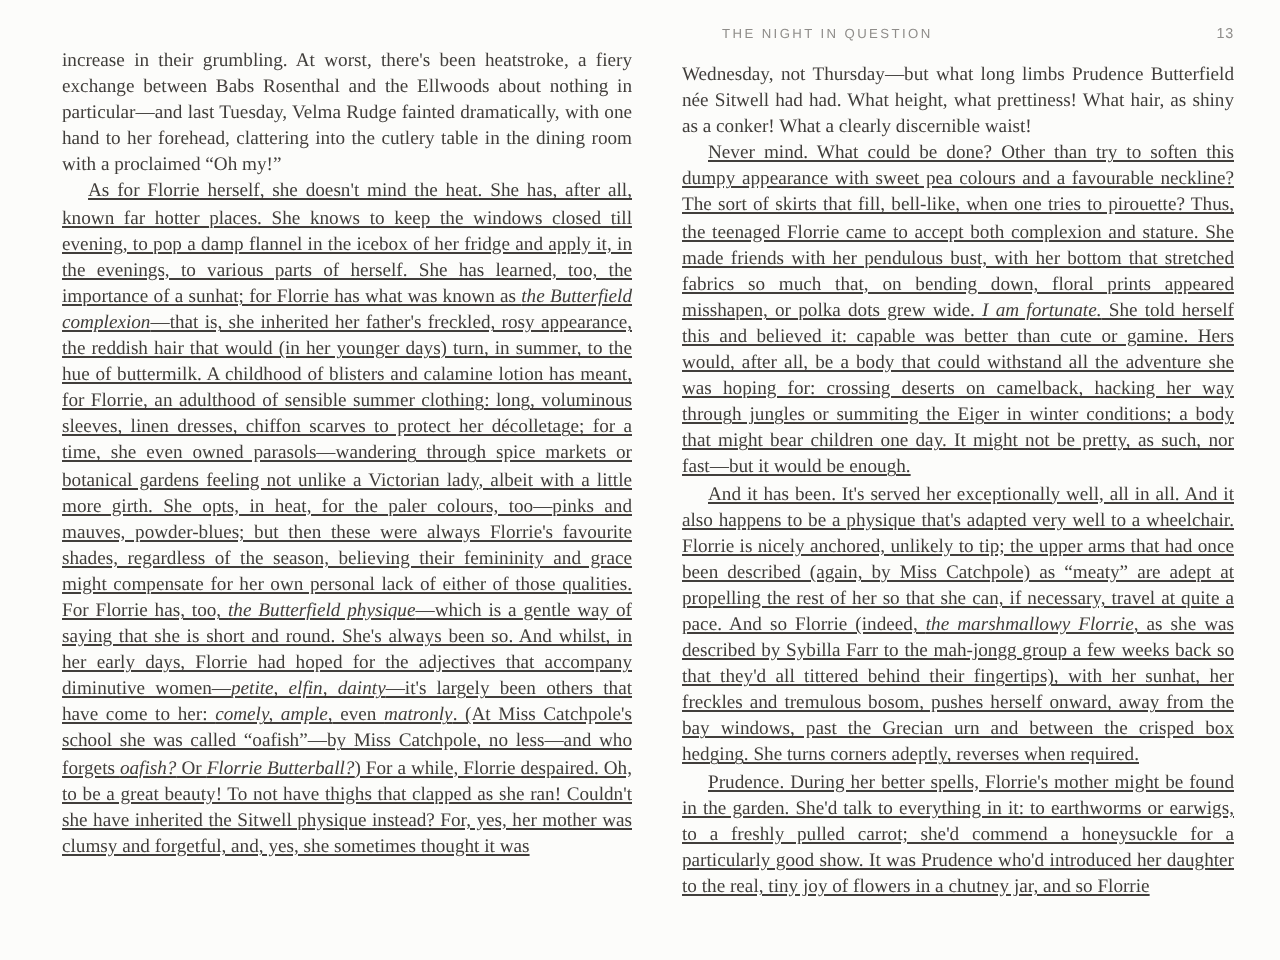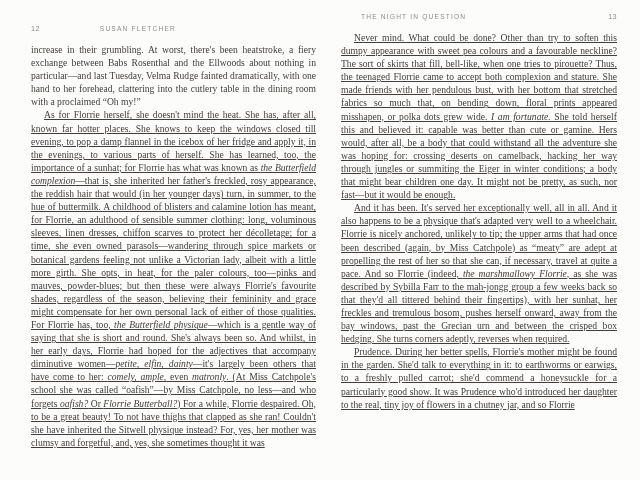--- a/index.html
+++ b/index.html
@@ -50,35 +50,32 @@
   .body-text p { margin: 0; }
   .body-text p.indent { text-indent: 13px; text-decoration: underline; }
   .body-text i { font-style: italic; }
 </style>
 </head>
 <body>
 
 <div class="spread">
 
   <div class="page left">
-    <div class="running-head">
-      <span class="pagenum">12</span>
-      <span class="head-title">SUSAN FLETCHER</span>
-    </div>
     <div class="body-text">
         <p class=""><span>increase in their grumbling. At worst, there's been heatstroke, a fiery exchange between Babs Rosenthal and the Ellwoods about nothing in particular—and last Tuesday, Velma Rudge fainted dramatically, with one hand to her forehead, clattering into the cutlery table in the dining room with a proclaimed “Oh my!”</span></p>
         <p class="indent"><span>As for Florrie herself, she doesn't mind the heat. She has, after all, known far hotter places. She knows to keep the windows closed till evening, to pop a damp flannel in the icebox of her fridge and apply it, in the evenings, to various parts of herself. She has learned, too, the importance of a sunhat; for Florrie has what was known as </span><i>the Butterfield complexion</i><span>—that is, she inherited her father's freckled, rosy appearance, the reddish hair that would (in her younger days) turn, in summer, to the hue of buttermilk. A childhood of blisters and calamine lotion has meant, for Florrie, an adulthood of sensible summer clothing: long, voluminous sleeves, linen dresses, chiffon scarves to protect her décolletage; for a time, she even owned parasols—wandering through spice markets or botanical gardens feeling not unlike a Victorian lady, albeit with a little more girth. She opts, in heat, for the paler colours, too—pinks and mauves, powder-blues; but then these were always Florrie's favourite shades, regardless of the season, believing their femininity and grace might compensate for her own personal lack of either of those qualities. For Florrie has, too, </span><i>the Butterfield physique</i><span>—which is a gentle way of saying that she is short and round. She's always been so. And whilst, in her early days, Florrie had hoped for the adjectives that accompany diminutive women—</span><i>petite, elfin, dainty</i><span>—it's largely been others that have come to her: </span><i>comely, ample,</i><span> even </span><i>matronly</i><span>. (At Miss Catchpole's school she was called “oafish”—by Miss Catchpole, no less—and who forgets </span><i>oafish?</i><span> Or </span><i>Florrie Butterball?</i><span>) For a while, Florrie despaired. Oh, to be a great beauty! To not have thighs that clapped as she ran! Couldn't she have inherited the Sitwell physique instead? For, yes, her mother was clumsy and forgetful, and, yes, she sometimes thought it was</span></p>
       </div>
   </div>
 
   <div class="page right">
     <div class="running-head">
       <span class="head-title">THE NIGHT IN QUESTION</span>
       <span class="pagenum">13</span>
     </div>
     <div class="body-text">
+        <p class=""><span>Wednesday, not Thursday—but what long limbs Prudence Butterfield née Sitwell had had. What height, what prettiness! What hair, as shiny as a conker! What a clearly discernible waist!</span></p>
         <p class="indent"><span>Never mind. What could be done? Other than try to soften this dumpy appearance with sweet pea colours and a favourable neckline? The sort of skirts that fill, bell-like, when one tries to pirouette? Thus, the teenaged Florrie came to accept both complexion and stature. She made friends with her pendulous bust, with her bottom that stretched fabrics so much that, on bending down, floral prints appeared misshapen, or polka dots grew wide. </span><i>I am fortunate.</i><span> She told herself this and believed it: capable was better than cute or gamine. Hers would, after all, be a body that could withstand all the adventure she was hoping for: crossing deserts on camelback, hacking her way through jungles or summiting the Eiger in winter conditions; a body that might bear children one day. It might not be pretty, as such, nor fast—but it would be enough.</span></p>
         <p class="indent"><span>And it has been. It's served her exceptionally well, all in all. And it also happens to be a physique that's adapted very well to a wheelchair. Florrie is nicely anchored, unlikely to tip; the upper arms that had once been described (again, by Miss Catchpole) as “meaty” are adept at propelling the rest of her so that she can, if necessary, travel at quite a pace. And so Florrie (indeed, </span><i>the marshmallowy Florrie</i><span>, as she was described by Sybilla Farr to the mah-jongg group a few weeks back so that they'd all tittered behind their fingertips), with her sunhat, her freckles and tremulous bosom, pushes herself onward, away from the bay windows, past the Grecian urn and between the crisped box hedging. She turns corners adeptly, reverses when required.</span></p>
         <p class="indent"><span>Prudence. During her better spells, Florrie's mother might be found in the garden. She'd talk to everything in it: to earthworms or earwigs, to a freshly pulled carrot; she'd commend a honeysuckle for a particularly good show. It was Prudence who'd introduced her daughter to the real, tiny joy of flowers in a chutney jar, and so Florrie</span></p>
       </div>
   </div>
 
 </div>
 
 </body></html>

